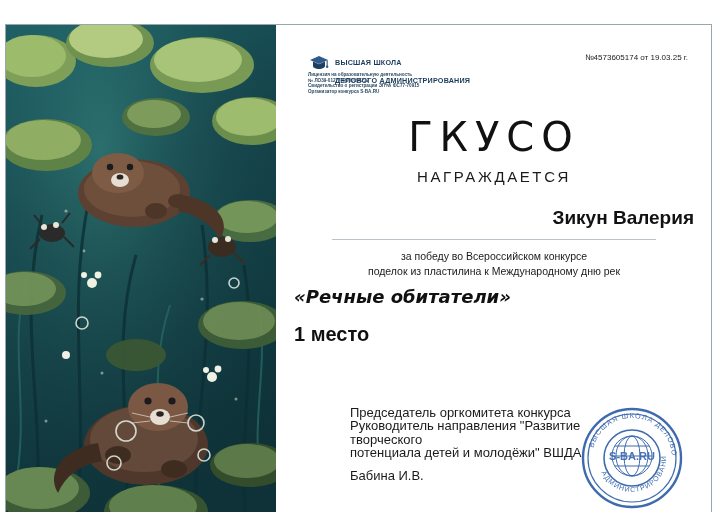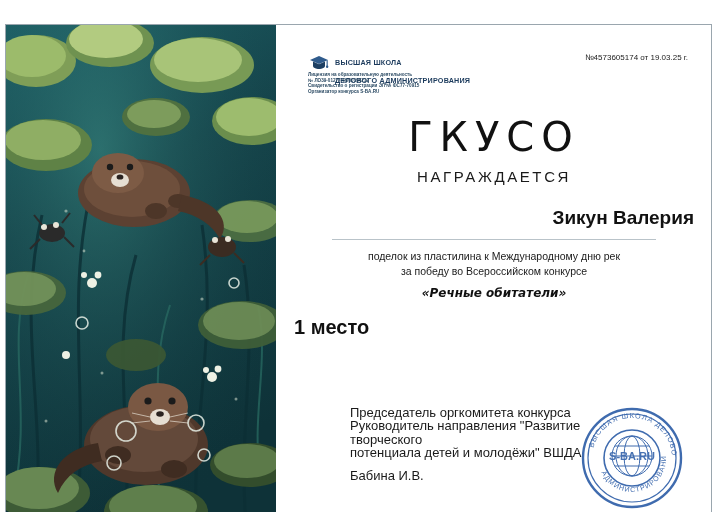--- a/index.html
+++ b/index.html
@@ -121,22 +121,21 @@
     margin: 10px auto 0 auto;
   }
   .reason {
     text-align: center;
     font-size: 10.5px;
     line-height: 15px;
     color: #1a1a1a;
     margin-top: 9px;
   }
   .contest-name {
-    text-align: center;
-    font-size: 12px;
+    font-size: 18px;
     font-weight: bold;
     font-style: italic;
     color: #111111;
     margin-top: 7px;
     font-family: "DejaVu Sans", sans-serif;
   }
   .place {
     font-size: 20px;
     font-weight: bold;
     color: #111111;
@@ -363,22 +362,22 @@
       <div class="doc-number">№4573605174 от 19.03.25 г.</div>
     </div>
 
     <div class="title">ГКУСО</div>
     <div class="subtitle">НАГРАЖДАЕТСЯ</div>
 
     <div class="recipient">Зикун Валерия</div>
     <div class="rule"></div>
 
     <div class="reason">
+      <div>за победу во Всероссийском конкурсе</div>
       <div>поделок из пластилина к Международному дню рек</div>
-      <div>за победу во Всероссийском конкурсе</div>
     </div>
 
     <div class="contest-name">«Речные обитатели»</div>
 
     <div class="place">1 место</div>
 
 
     <div class="signature">
       <div>Председатель оргкомитета конкурса</div>
       <div>Руководитель направления "Развитие творческого</div>

